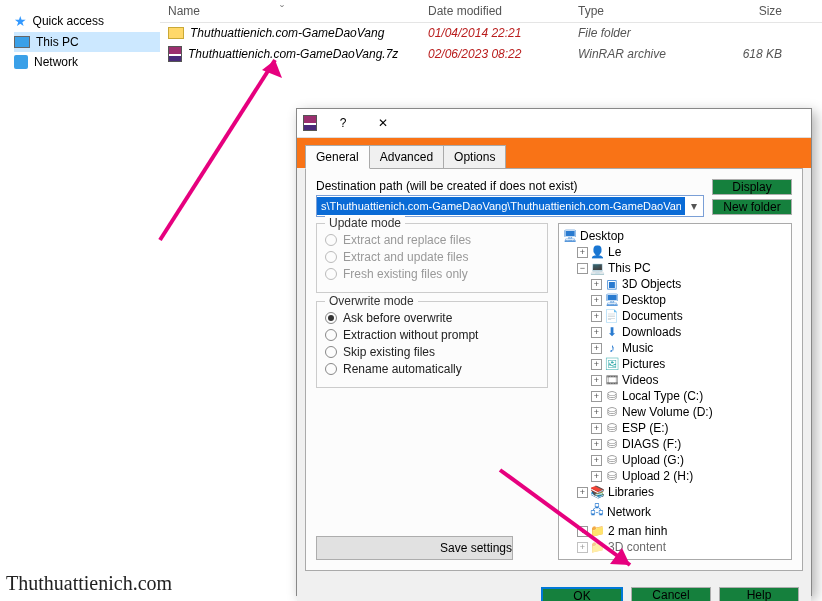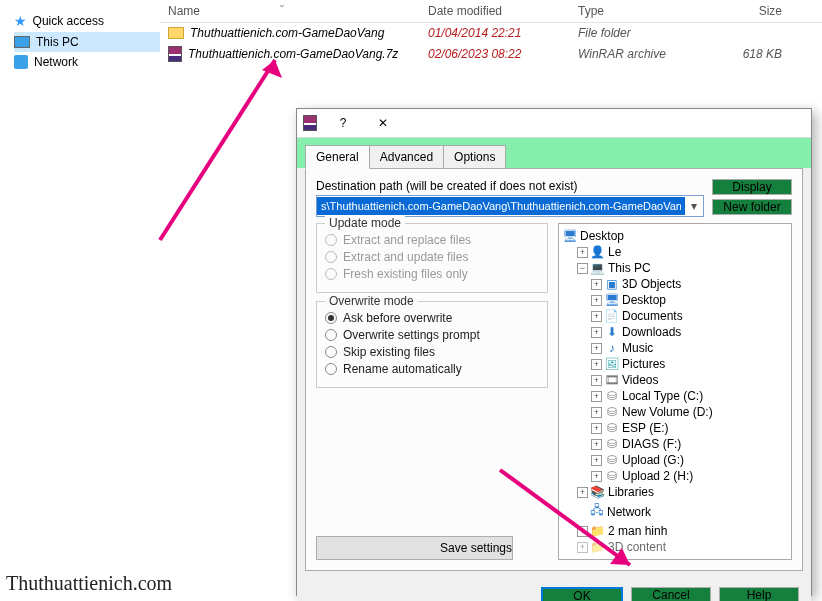--- a/index.html
+++ b/index.html
@@ -31,21 +31,21 @@
 .folder-icon { display:inline-block; width:16px; height:12px; background:#ffd869; border:1px solid #caa936; }
 .rar-icon { display:inline-block; width:14px; height:16px; background:linear-gradient(#9b2f6f 0 50%,#fff 50% 65%,#4a2a7a 65%); border:1px solid #555; }
 
 
 .dialog { position:absolute; left:296px; top:108px; width:516px; height:488px; background:#f0f0f0; border:1px solid #888; box-shadow: 4px 4px 12px rgba(0,0,0,.3); display:flex; flex-direction:column; }
 .titlebar { height:30px; background:#fff; display:flex; align-items:center; padding:0 6px; border-bottom:1px solid #ddd; }
 .titlebar .ticon { margin-right:6px; }
 .titlebar .ttext { flex:1; }
 .titlebar .tbtn { width:40px; height:28px; display:flex; align-items:center; justify-content:center; cursor:pointer; }
 
-.tabstrip { display:flex; padding:6px 8px 0 8px; background:#86efac; }
+.tabstrip { display:flex; padding:6px 8px 0 8px; background:#f97316; }
 .tab { padding:4px 10px; border:1px solid #aaa; background:#f0f0f0; margin-right:-1px; cursor:pointer; position:relative; top:1px;}
 .tab.active { background:#fcfcfc; border-bottom:1px solid #fcfcfc; z-index:2;}
 .tabpanel { flex:1; margin:0 8px 8px 8px; border:1px solid #aaa; background:#fcfcfc; padding:10px; display:flex; flex-direction:column; gap:6px; position:relative;}
 
 .toprow { display:flex; gap:8px; }
 .toprow-left { flex:1; }
 .toprow-right { display:flex; flex-direction:column; gap:4px; }
 .path-label { margin-bottom:2px; }
 .path-input { width:100%; height:22px; border:1px solid #7a9fd6; background:#fff; display:flex; align-items:center; }
 .path-input input { flex:1; border:0; outline:0; background:#0a6bd6; color:#fff; padding:2px 4px; height:18px; font-size:11px; }
@@ -185,21 +185,21 @@
         </div>
 
         <div class="group">
           <span class="group-title">Overwrite mode</span>
           <div class="radio-row">
               <span class="radio sel"></span>
               <span>Ask before overwrite</span>
             </div>
           <div class="radio-row">
               <span class="radio"></span>
-              <span>Overwrite settings prompt</span>
+              <span>Extraction without prompt</span>
             </div>
           <div class="radio-row">
               <span class="radio"></span>
               <span>Skip existing files</span>
             </div>
           <div class="radio-row">
               <span class="radio"></span>
               <span>Rename automatically</span>
             </div>
         </div>

